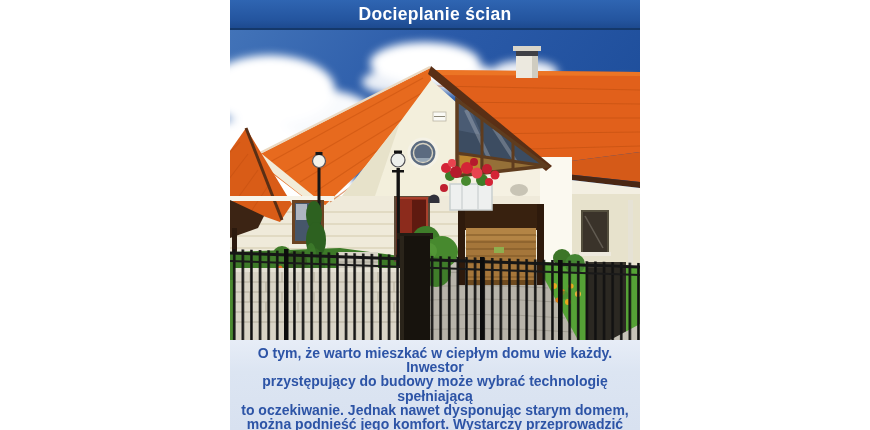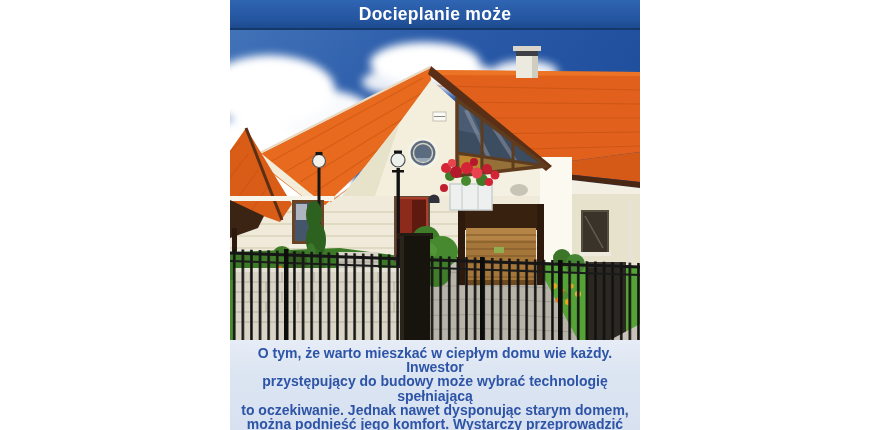--- a/index.html
+++ b/index.html
@@ -33,21 +33,21 @@
     line-height:14.2px;white-space:pre-line;
   }
 </style>
 </head>
 <body>
 
 <div class="frame">
   <div class="column">
 
     <div class="header">
-      <span class="title">Docieplanie może</span>
+      <span class="title">Docieplanie ścian</span>
     </div>
 
     <div class="photo">
       <svg width="410" height="310" viewBox="0 0 410 310">
         <defs>
           <linearGradient id="sky" x1="0" y1="0" x2="1" y2="0.5">
             <stop offset="0" stop-color="#4273b8"></stop>
             <stop offset="0.45" stop-color="#2a5aa8"></stop>
             <stop offset="1" stop-color="#1c4c99"></stop>
           </linearGradient>

